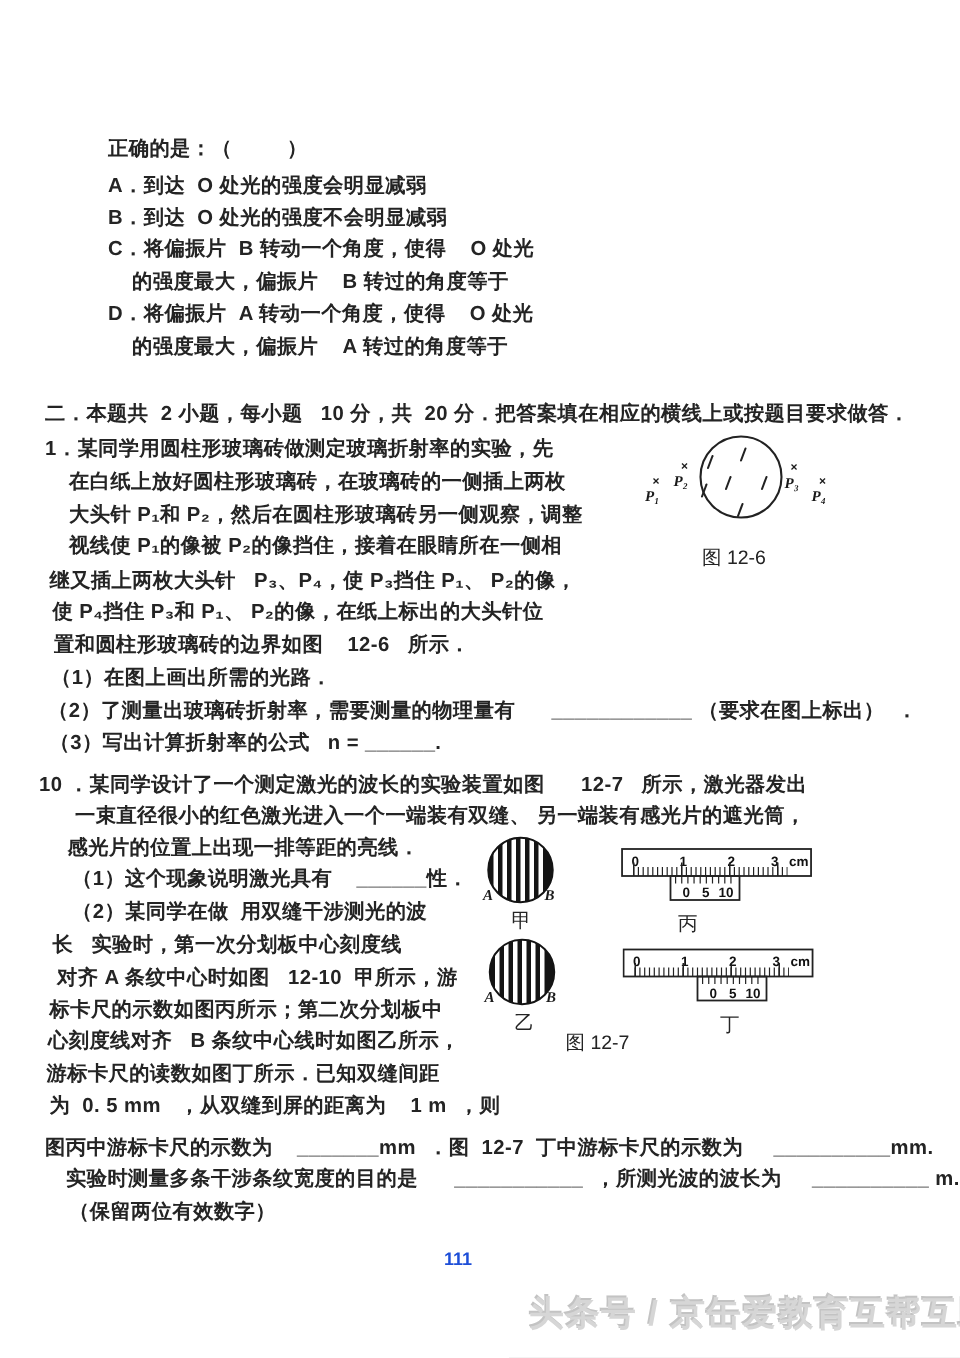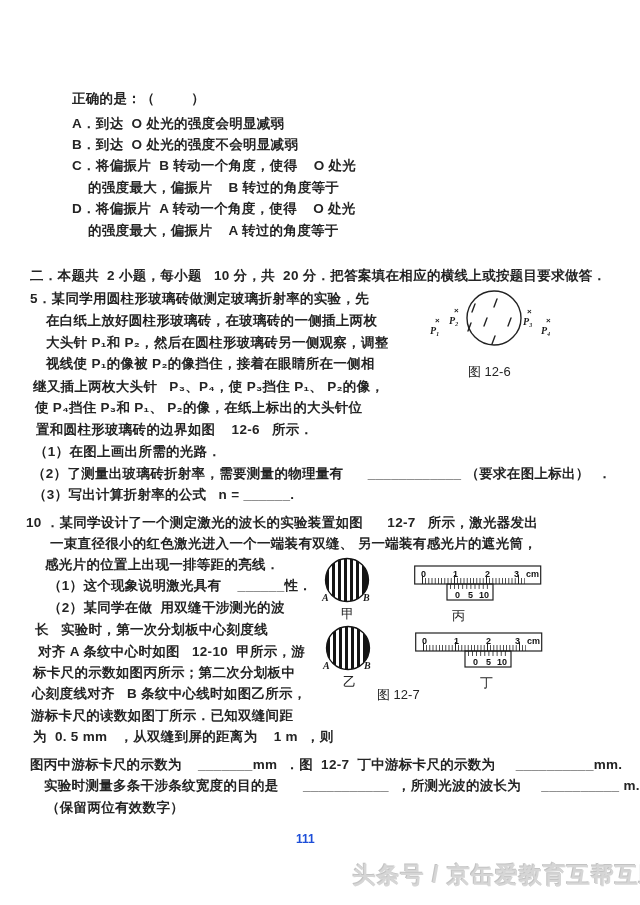--- a/index.html
+++ b/index.html
@@ -40,21 +40,21 @@
   <div class="t" style="left:72px;top:91px">正确的是：（         ）</div>
   <div class="t" style="left:72px;top:116px">A．到达  O 处光的强度会明显减弱</div>
   <div class="t" style="left:72px;top:137px">B．到达  O 处光的强度不会明显减弱</div>
   <div class="t" style="left:72px;top:158px">C．将偏振片  B 转动一个角度，使得    O 处光</div>
   <div class="t" style="left:88px;top:180px">的强度最大，偏振片    B 转过的角度等于</div>
   <div class="t" style="left:72px;top:201px">D．将偏振片  A 转动一个角度，使得    O 处光</div>
   <div class="t" style="left:88px;top:223px">的强度最大，偏振片    A 转过的角度等于</div>
 
   <div class="t" style="left:30px;top:268px">二．本题共  2 小题，每小题   10 分，共  20 分．把答案填在相应的横线上或按题目要求做答．</div>
 
-  <div class="t" style="left:30px;top:291px">5．某同学用圆柱形玻璃砖做测定玻璃折射率的实验，先</div>
+  <div class="t" style="left:30px;top:291px">1．某同学用圆柱形玻璃砖做测定玻璃折射率的实验，先</div>
   <div class="t" style="left:46px;top:313px">在白纸上放好圆柱形玻璃砖，在玻璃砖的一侧插上两枚</div>
   <div class="t" style="left:46px;top:335px">大头针 P₁和 P₂，然后在圆柱形玻璃砖另一侧观察，调整</div>
   <div class="t" style="left:46px;top:356px">视线使 P₁的像被 P₂的像挡住，接着在眼睛所在一侧相</div>
   <div class="t" style="left:33px;top:379px">继又插上两枚大头针   P₃、P₄，使 P₃挡住 P₁、 P₂的像，</div>
   <div class="t" style="left:35px;top:400px">使 P₄挡住 P₃和 P₁、 P₂的像，在纸上标出的大头针位</div>
   <div class="t" style="left:36px;top:422px">置和圆柱形玻璃砖的边界如图    12-6   所示．</div>
   <div class="t" style="left:34px;top:444px">（1）在图上画出所需的光路．</div>
   <div class="t" style="left:32px;top:466px">（2）了测量出玻璃砖折射率，需要测量的物理量有      ____________ （要求在图上标出）  ．</div>
   <div class="t" style="left:33px;top:487px">（3）写出计算折射率的公式   n = ______.</div>
 

